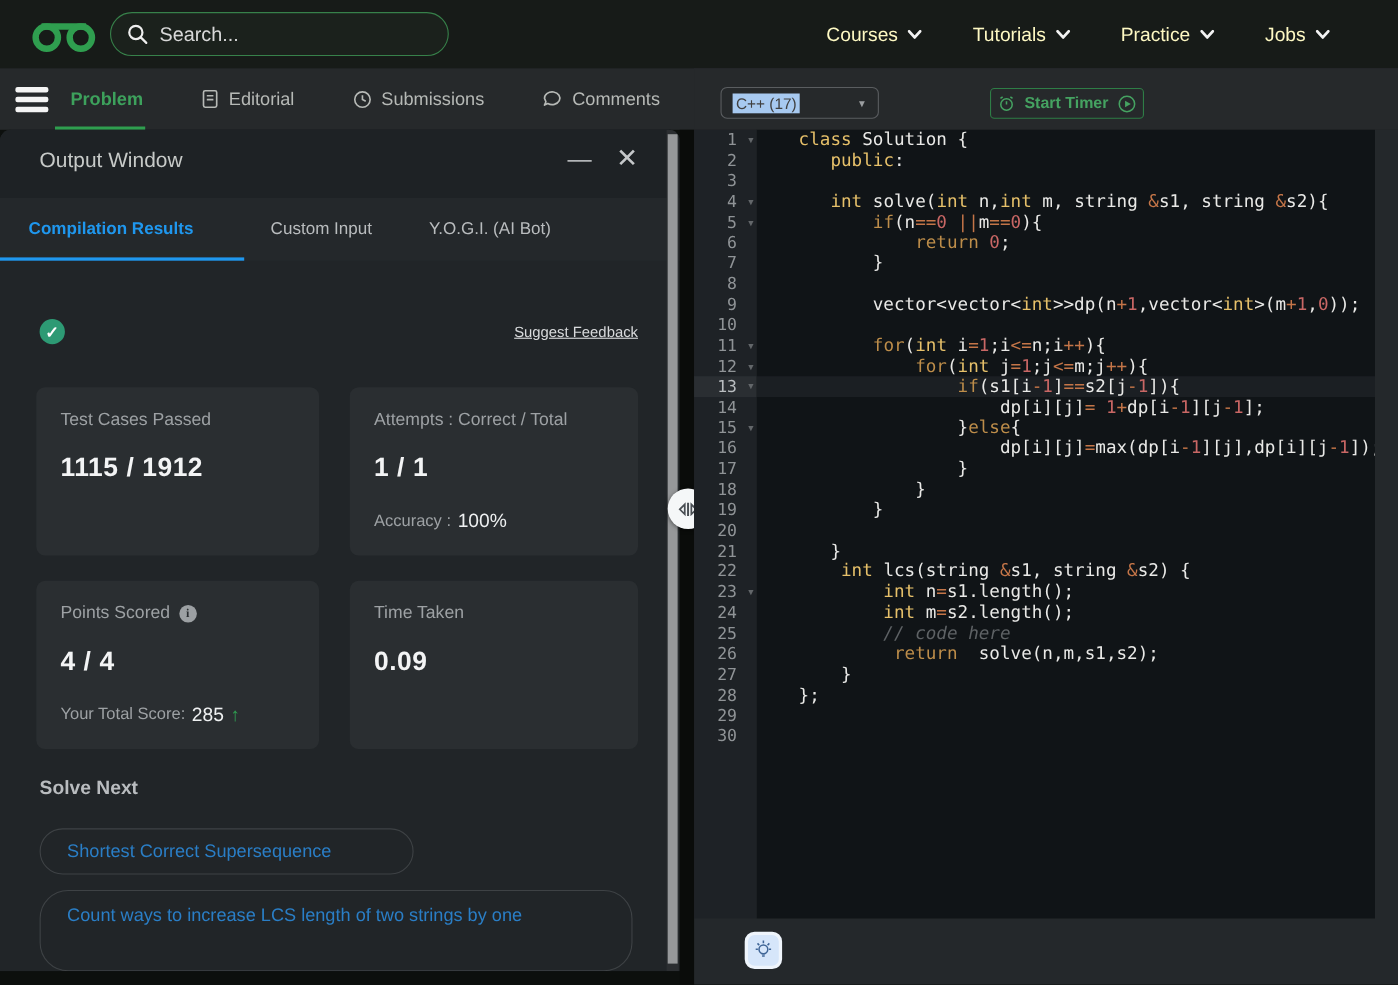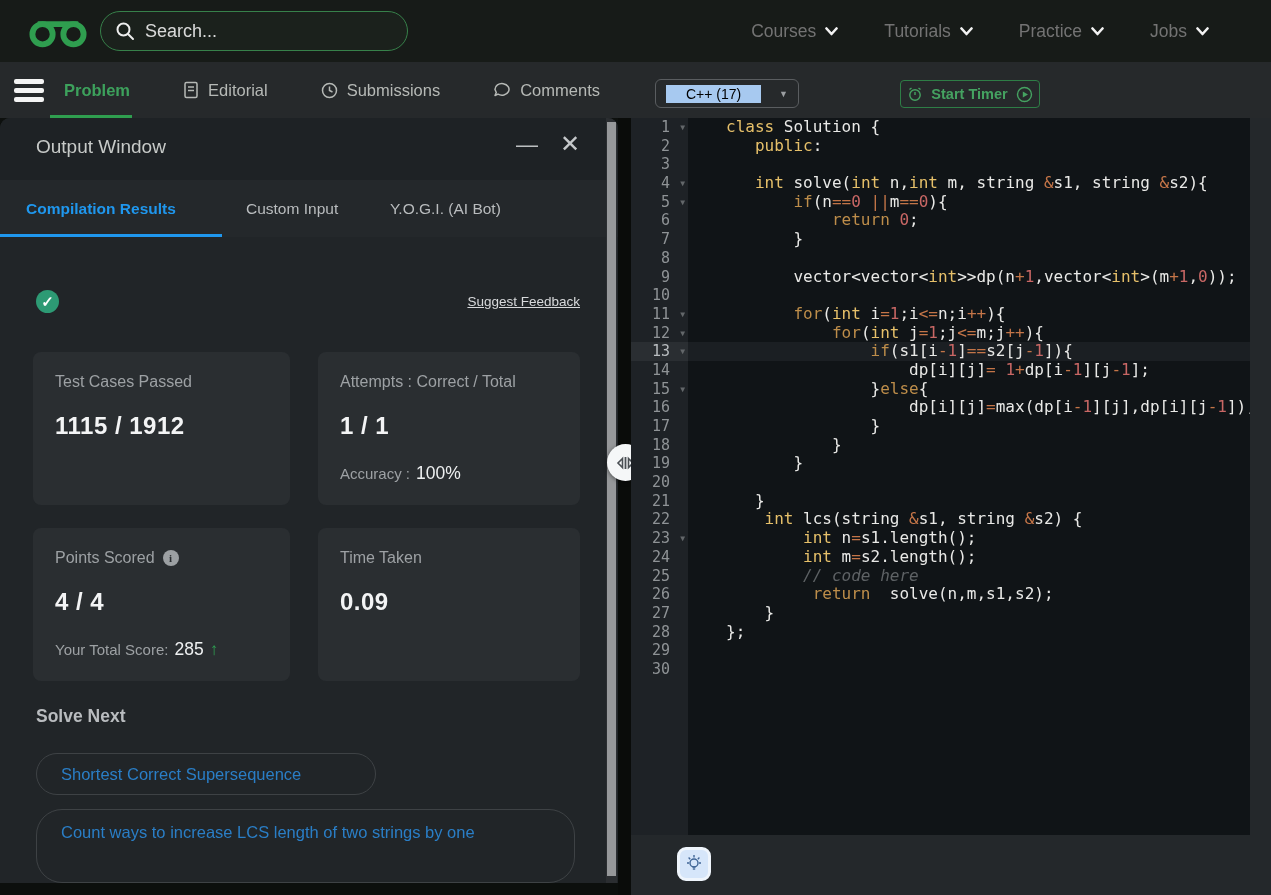--- a/index.html
+++ b/index.html
@@ -9,39 +9,39 @@
   
   #navbar { position:absolute; left:0; top:0; width:1271px; height:62px; background:#171b18; }
   #logo { position:absolute; left:26px; top:14px; width:64px; height:34px; }
   #search-box { position:absolute; left:100px; top:11px; width:308px; height:40px;
                 border:1.5px solid #37814a; border-radius:21px; background:#1b211c;
                 display:flex; align-items:center; padding:0 14px; gap:10px; }
   #search-box input { background:transparent; border:none; outline:none; color:#e9e9e9;
                       font-size:18px; width:230px; font-family:"Liberation Sans",sans-serif; }
   #search-box input::placeholder { color:#e3e3e3; opacity:.95; }
   #nav-menu { position:absolute; right:62px; top:0; height:62px; display:flex; gap:46px; align-items:center; }
-  .nav-item { display:flex; align-items:center; gap:9px; color:#737373; font-size:17.5px;
+  .nav-item { display:flex; align-items:center; gap:9px; color:#fef9c3; font-size:17.5px;
               font-weight:500; cursor:pointer; }
 
   
   #tabrow { position:absolute; left:0; top:62px; width:1271px; height:56px; background:#26292b; }
   #hamburger { position:absolute; left:14px; top:17px; width:30px; height:23px; display:flex;
                flex-direction:column; justify-content:space-between; cursor:pointer; }
   #hamburger div { height:5px; background:#f4f4f4; border-radius:2px; }
   #left-tabs { position:absolute; left:64px; top:0; width:536px; height:56px;
                display:flex; align-items:center; justify-content:space-between; }
   .ltab { display:flex; align-items:center; gap:9px; color:#b6b9b6; font-size:16.5px; cursor:pointer; }
   .ltab.active { color:#3da15c; font-weight:600; }
   #problem-underline { position:absolute; left:50px; top:53px; width:82px; height:2.5px; background:#2f9e4f; }
 
   #ed-toolbar { position:absolute; left:631px; top:62px; width:640px; height:56px; background:#26292b; }
   #lang-select { position:absolute; left:24px; top:17px; width:144px; height:29px;
                  border:1px solid #5a5d60; border-radius:6px; background:#26292b;
                  display:flex; align-items:center; padding:0 10px; cursor:pointer; }
-  #lang-select .sel-text { background:#a7c9f0; color:#000000; font-size:14px; padding:1px 20px; }
+  #lang-select .sel-text { background:#a7c9f0; color:#404040; font-size:14px; padding:1px 3px; }
   #lang-select .dd-arrow { margin-left:auto; color:#9b9ea1; font-size:9px; }
   #timer-btn { position:absolute; left:269px; top:18px; width:140px; height:28px;
                border:1px solid #2e7d46; border-radius:4px; background:transparent;
                color:#45a261; font-size:14.5px; font-weight:600;
                display:flex; align-items:center; justify-content:center; gap:8px; cursor:pointer; }
 
   
   #output-window { position:absolute; left:0; top:118px; width:618px; height:765px;
                    background:#212528; border-radius:10px 10px 0 0; overflow:hidden; }
   #ow-header { position:absolute; left:0; top:0; width:618px; height:62px; background:#1e2225; }

